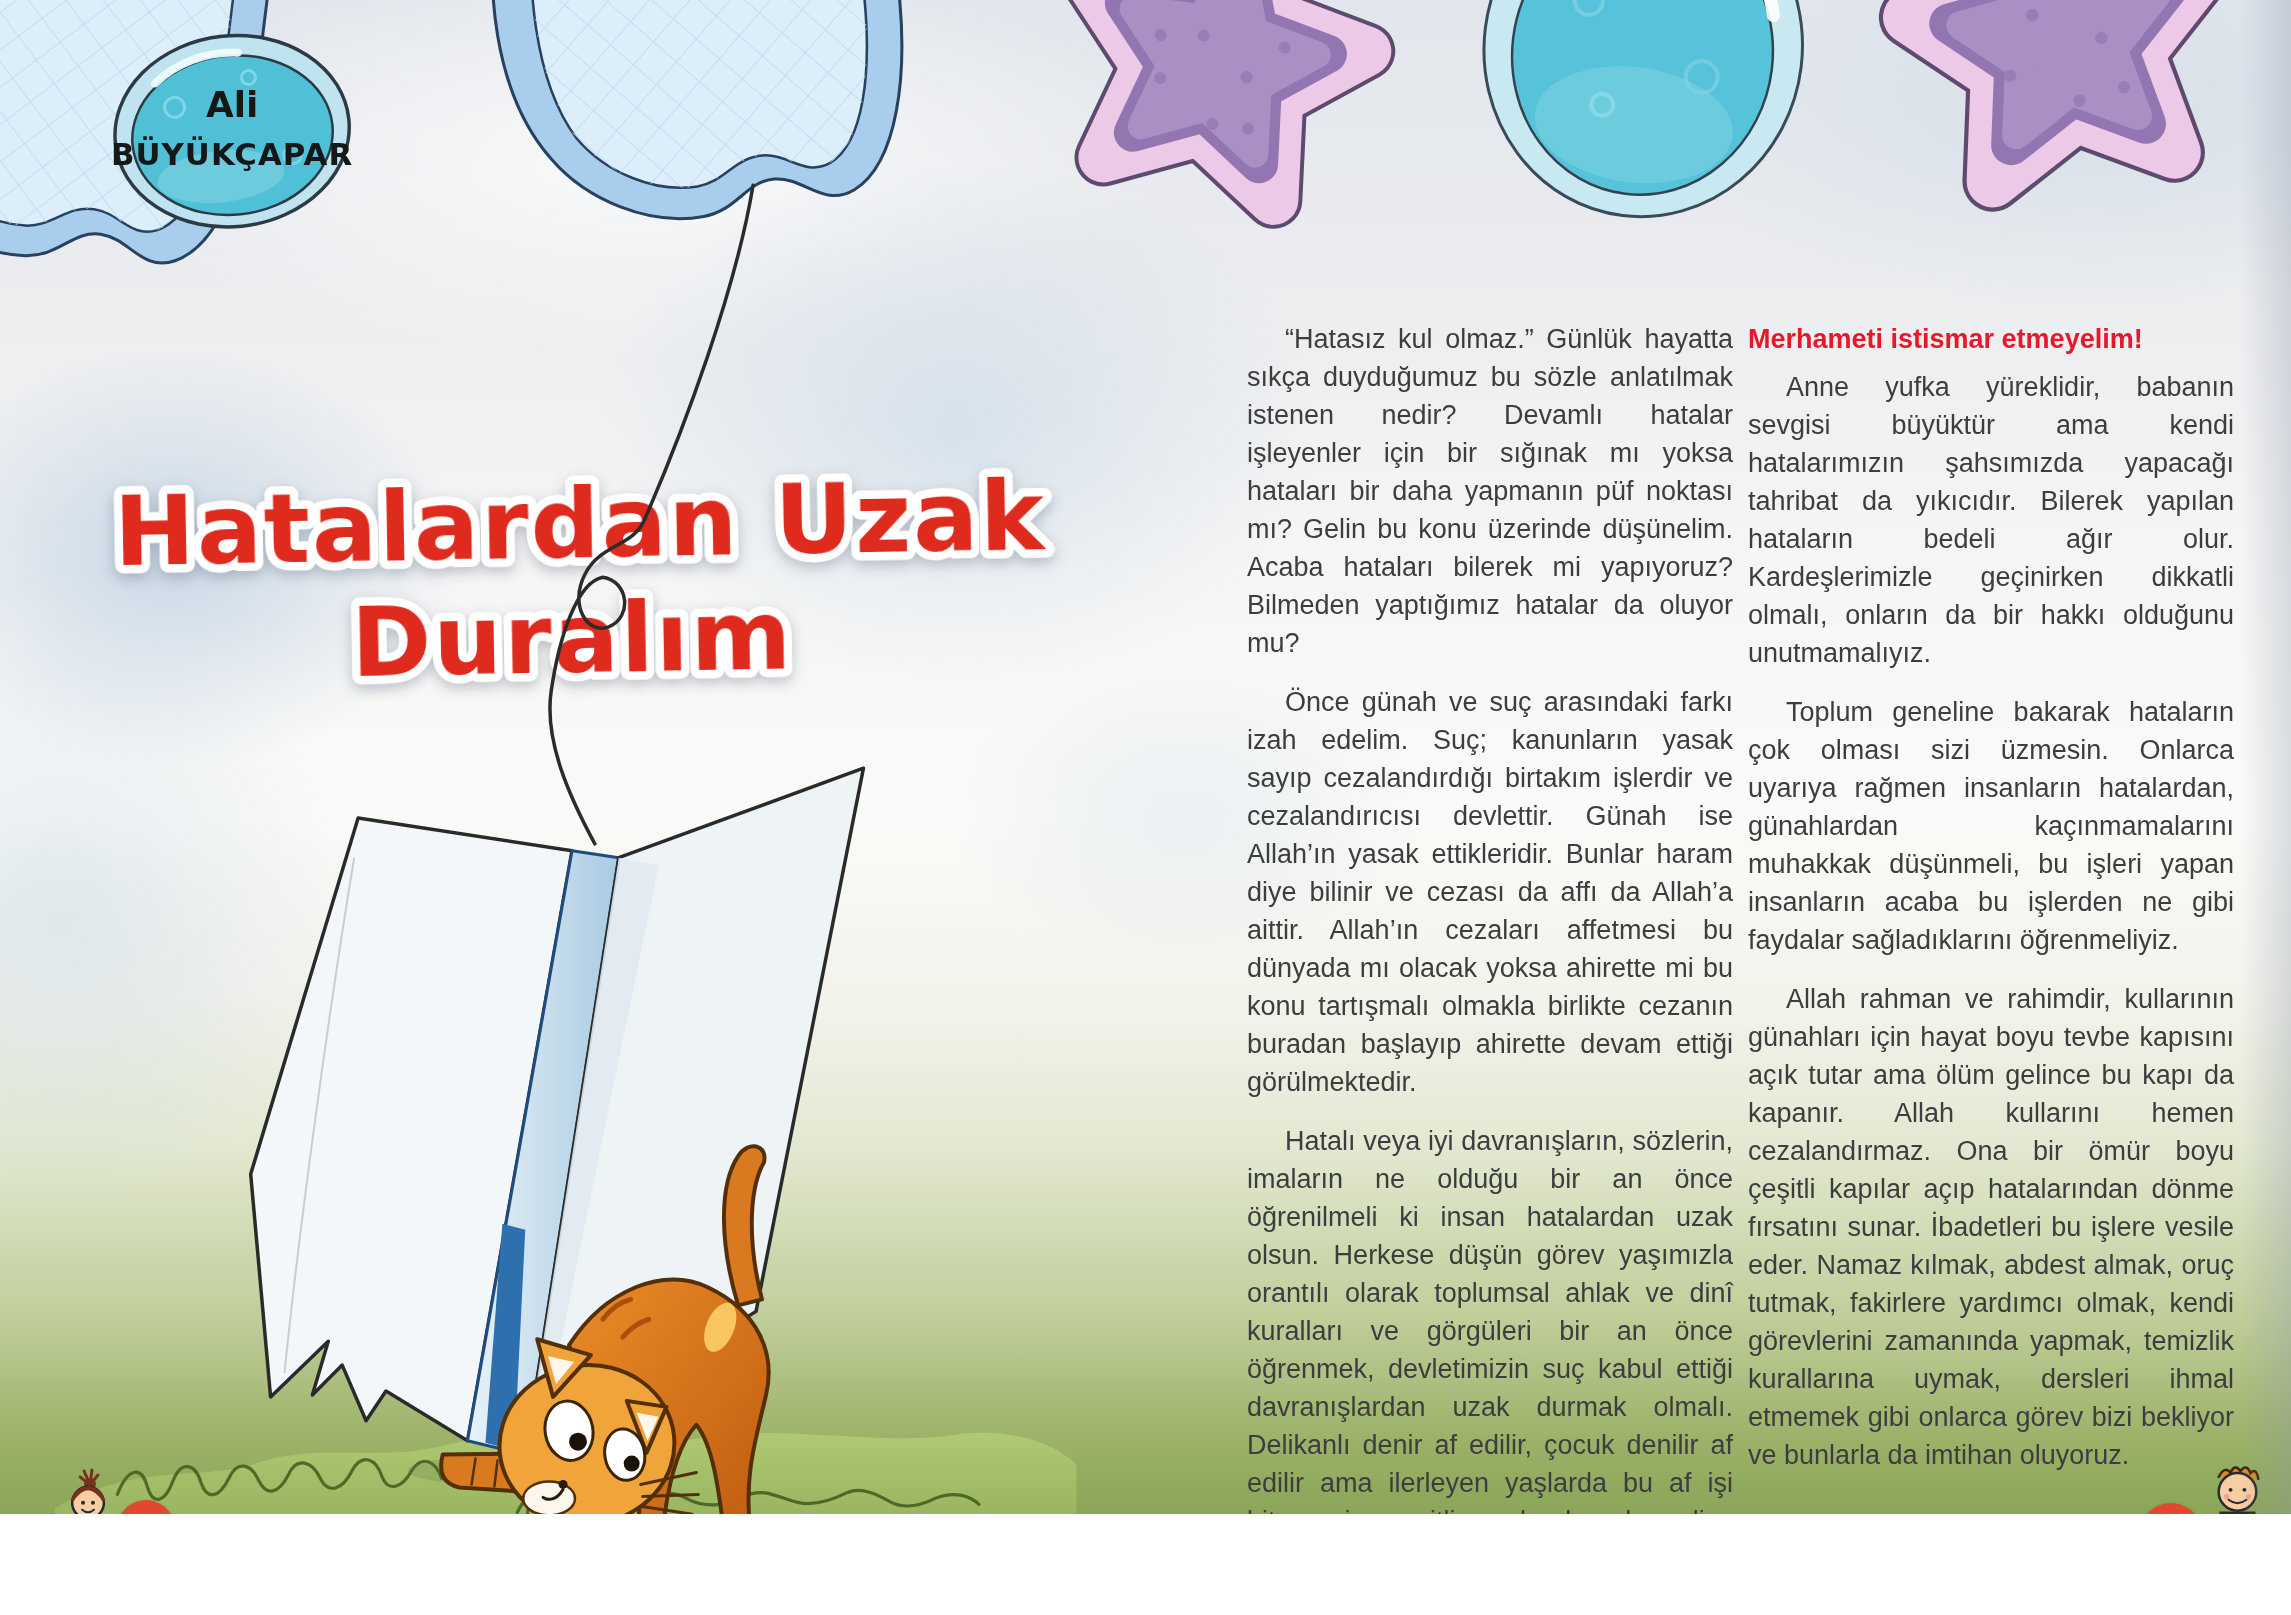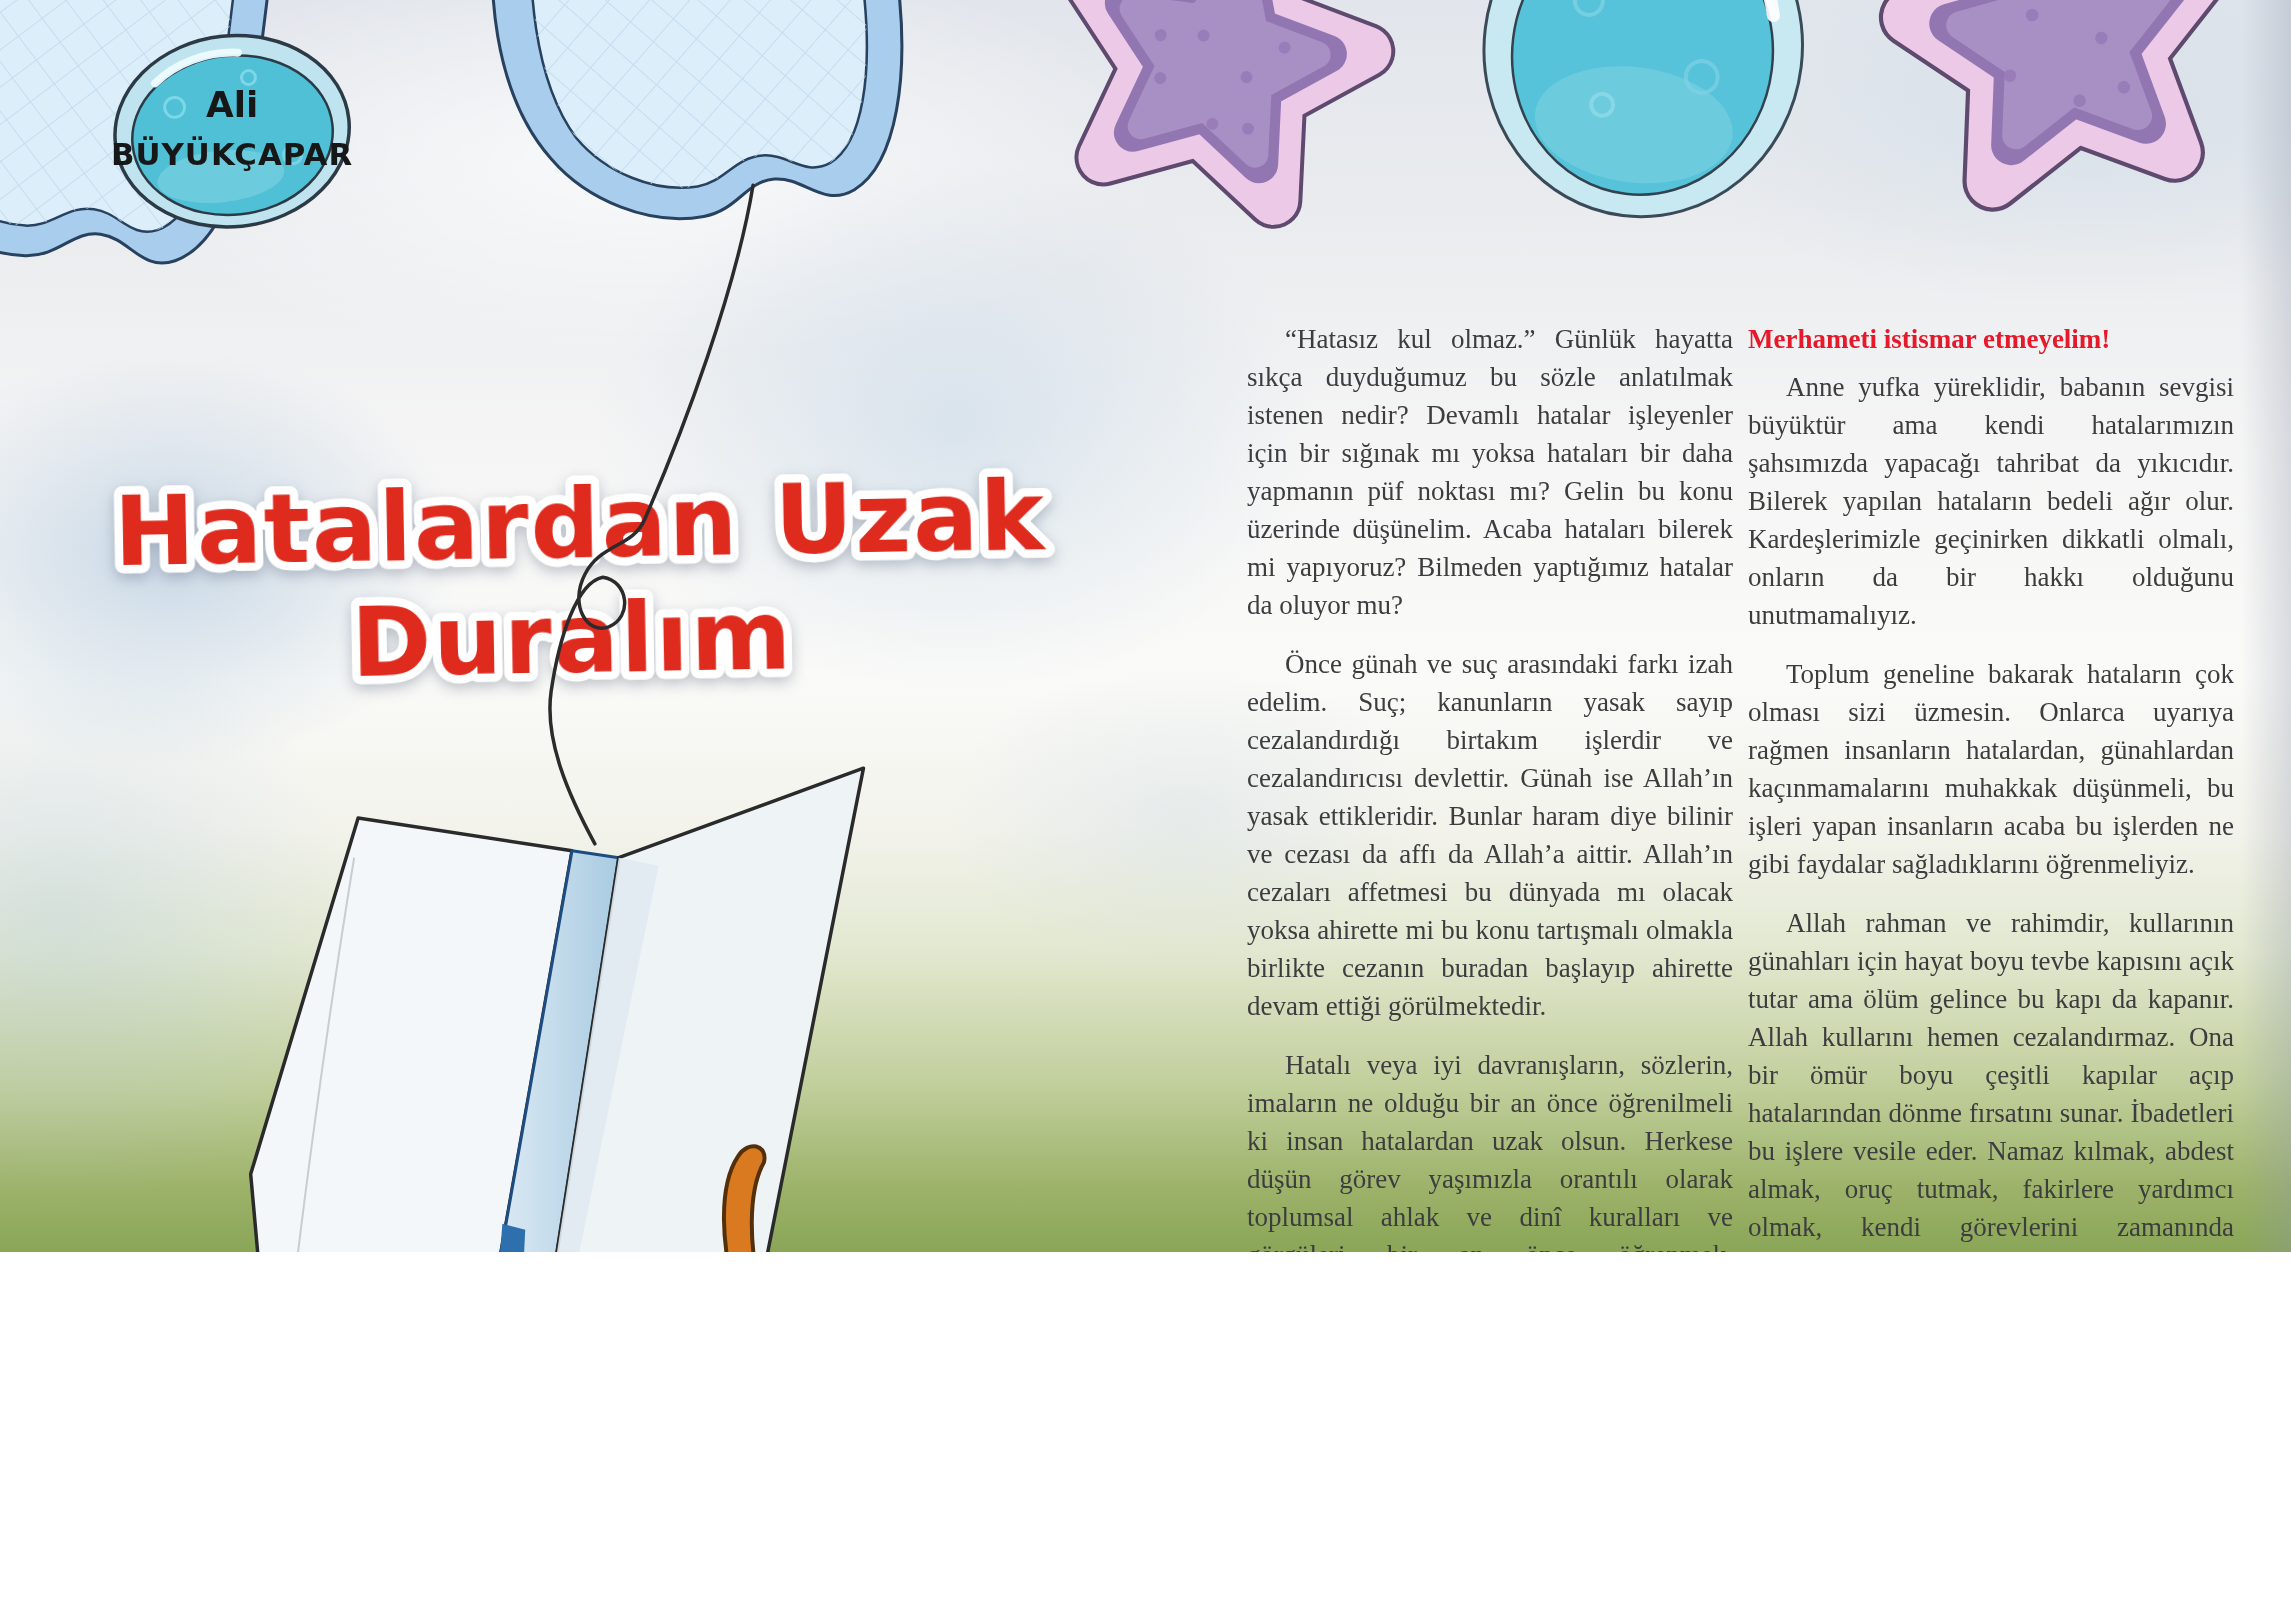--- a/index.html
+++ b/index.html
@@ -1,36 +1,36 @@
 <!DOCTYPE html>
 <html><head>
 <meta charset="utf-8">
 <style>
   html,body{margin:0;padding:0;}
   body{font-family:"Liberation Sans",sans-serif;}
-  #page{position:relative;width:2291px;height:1252px;overflow:hidden;
+  #page{position:relative;width:2291px;height:1514px;overflow:hidden;
     background:linear-gradient(180deg,#e2e6ec 0%,#e9ebee 16%,#f5f5f5 36%,#fafaf8 54%,#f3f3ec 66%,#e2e8d0 76%,#c0ce9a 87%,#9cb269 95%,#8aa657 100%);}
   #page .clouds{position:absolute;inset:0;z-index:0;pointer-events:none;background:
     radial-gradient(418px 299px at 169px 557px, rgba(156,186,214,.50), transparent 70%),
     radial-gradient(517px 378px at 955px 428px, rgba(166,196,222,.34), transparent 70%),
     radial-gradient(418px 418px at 60px 915px, rgba(170,198,222,.30), transparent 70%),
     radial-gradient(756px 279px at 637px 159px, rgba(255,255,255,.75), transparent 72%),
     radial-gradient(338px 219px at 1184px 816px, rgba(190,210,228,.26), transparent 70%),
     radial-gradient(597px 259px at 2090px 119px, rgba(187,208,226,.35), transparent 72%);}
   .deco,.art,.titlesvg{position:absolute;pointer-events:none;}
   .deco{top:0;left:0;z-index:2;overflow:visible;}
   .titlesvg{left:129px;top:418px;z-index:2;overflow:visible;}
   .art{left:0;top:0;z-index:2;}
   .title-text{font-family:"DejaVu Sans",sans-serif;font-weight:bold;letter-spacing:2px;
     paint-order:stroke;stroke:#ffffff;stroke-width:17px;stroke-linejoin:round;fill:#df2a1e;
     filter:drop-shadow(0 5px 7px rgba(100,110,130,.40));}
   .badge-text{font-family:"DejaVu Sans",sans-serif;font-weight:bold;fill:#171717;}
   .col{position:absolute;top:320px;width:486px;z-index:3;color:#3d3d3f;
     font-size:27px;line-height:38px;text-align:justify;}
-  .col p{margin:0 0 21px 0;text-indent:38px;font-family:Liberation Serif, serif;}
+  .col p{margin:0 0 21px 0;text-indent:38px;}
   .col .heading{color:#e6192b;font-weight:bold;text-indent:0;margin:0 0 10px 0;}
   #col1{left:1247px;}
   #col2{left:1748px;}
   .footer-text{position:absolute;font-size:23.4px;color:#74838f;white-space:nowrap;}
   .footer-text .issue{font-weight:bold;color:#5f6d79;}
   #footer-left{left:195px;top:1516px;z-index:1;opacity:.8;}
   #footer-right{left:1692px;top:1519px;width:436px;text-align:right;z-index:3;}
   .page-badge{position:absolute;border-radius:50%;background:#e0492e;z-index:4;
     display:flex;align-items:center;justify-content:center;
     font-family:"DejaVu Sans",sans-serif;font-weight:bold;color:#ffffff;

